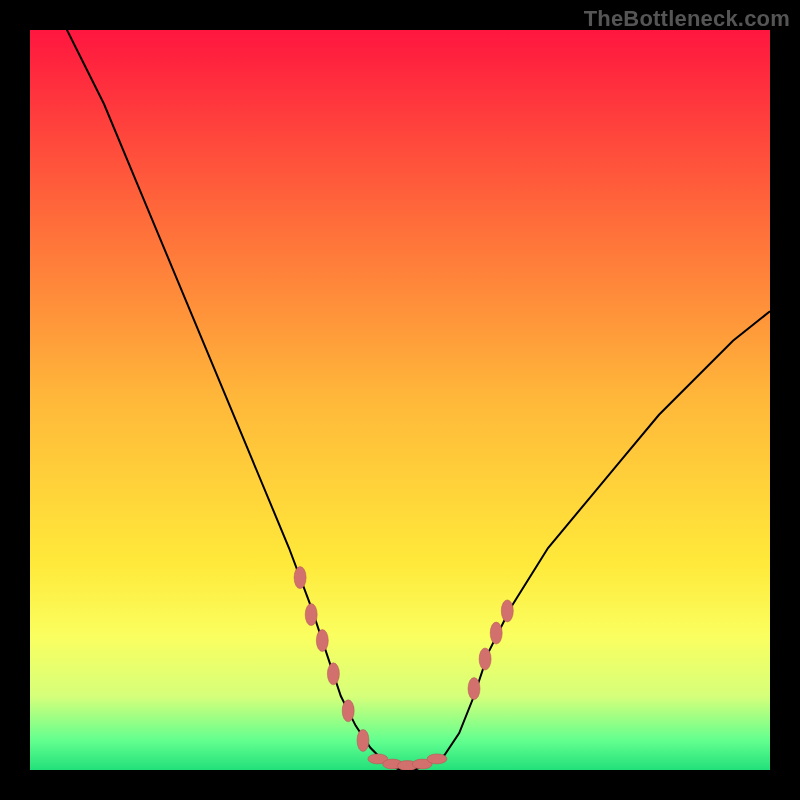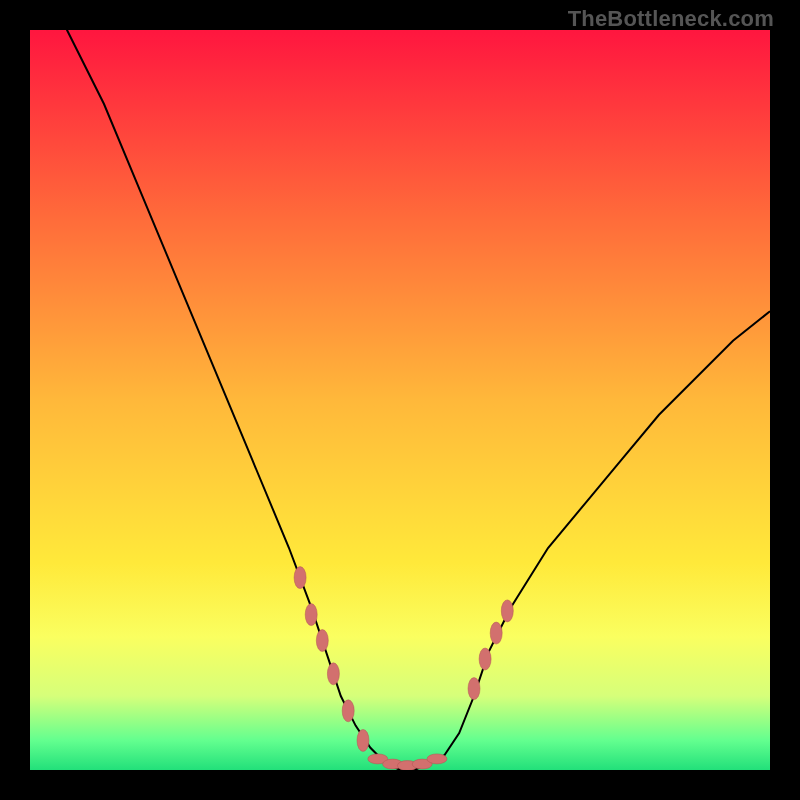--- a/index.html
+++ b/index.html
@@ -22,21 +22,21 @@
   .plot {
     position: absolute;
     left: 0;
     top: 0;
     width: 740px;
     height: 740px;
   }
   .watermark {
     position: absolute;
     top: 6px;
-    right: 26px;
+    right: 10px;
     font-size: 22px;
     font-weight: 600;
     color: #555;
     letter-spacing: 0.2px;
   }
   svg { display: block; }
 </style>
 </head>
 <body>
 

